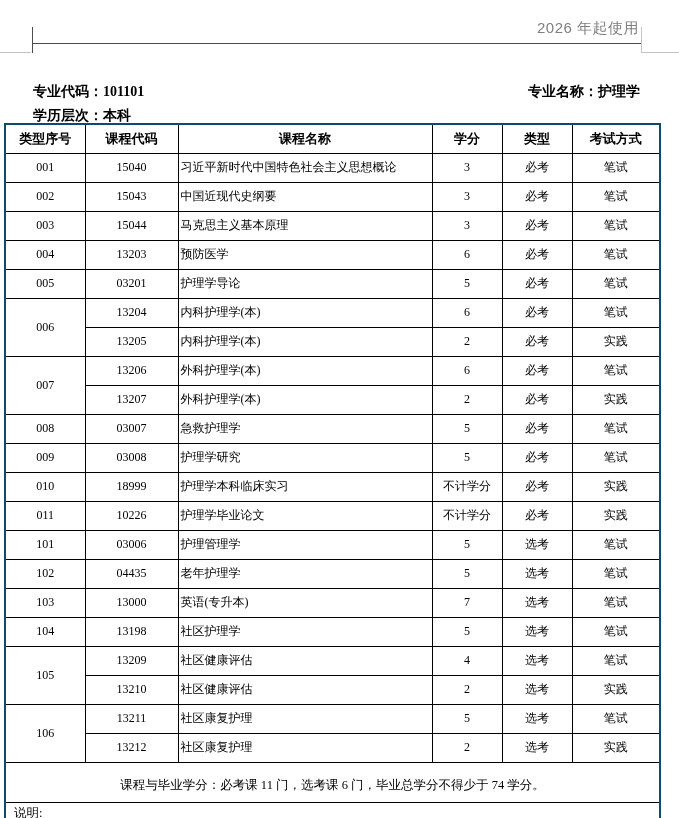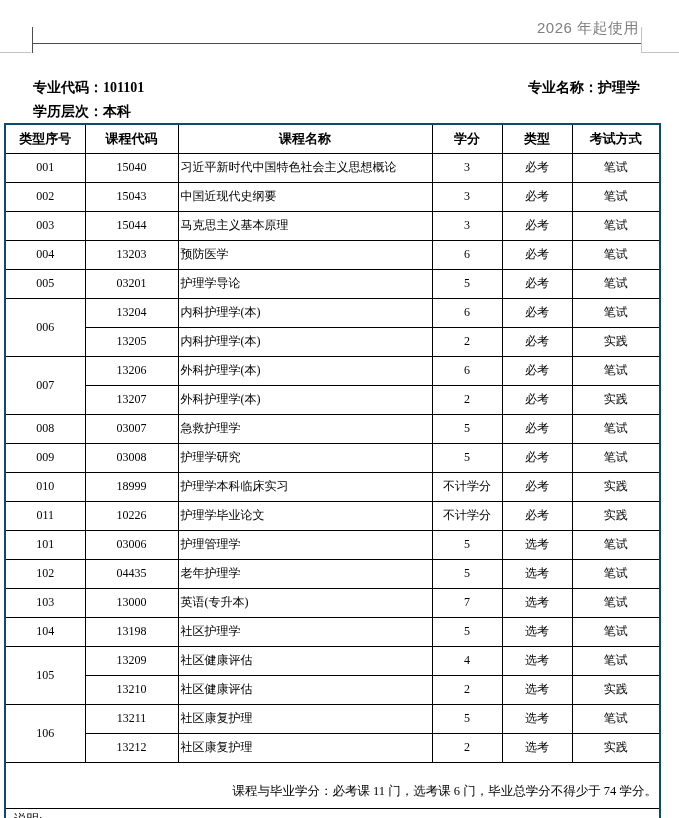--- a/index.html
+++ b/index.html
@@ -20,21 +20,21 @@
     letter-spacing: 0.5px;
   }
   .hdr-rule      { position: absolute; left: 32px;  top: 43px; width: 609px; height: 1px; background: #4d4d4d; }
   .mark-left-v   { position: absolute; left: 32px;  top: 27px; width: 1px;  height: 26px; background: #4d4d4d; }
   .mark-left-h   { position: absolute; left: 0px;   top: 52px; width: 31px; height: 1px;  background: #c3c3c3; }
   .mark-right-v  { position: absolute; left: 641px; top: 27px; width: 1px;  height: 26px; background: #c3c3c3; }
   .mark-right-h  { position: absolute; left: 641px; top: 52px; width: 38px; height: 1px;  background: #c3c3c3; }
 
   
   .meta { position: absolute; left: 33px; top: 77px; width: 613px; font-size: 14px; font-weight: bold; }
-  .meta-row { position: relative; height: 24px; line-height: 20px; white-space: nowrap; }
+  .meta-row { position: relative; height: 24px; line-height: 28px; white-space: nowrap; }
   .meta-right { position: absolute; left: 471px; top: 0; margin-left: 24px; }
   .meta .value { font-family: "Liberation Serif", "DejaVu Serif", serif; }
 
   
   table.course-table {
     position: absolute; left: 4px; top: 123px;
     width: 655px; border-collapse: collapse; table-layout: fixed;
     border: 2px solid #0c4a6e;
   }
   .course-table th {
@@ -43,21 +43,21 @@
     padding: 0;
   }
   .course-table td {
     border: 1px solid #000;
     height: 29px; font-size: 12px; text-align: center;
     font-family: "Liberation Serif", "DejaVu Serif", serif;
     padding: 0;
   }
   .course-table td.name { text-align: left; padding: 0 2px; }
   .course-table tr.footer-row td {
-    height: 31px; text-align: right; padding: 20px 2px 8px 2px; font-size: 12.5px;
+    height: 31px; text-align: center; padding: 14px 2px 8px 2px; font-size: 12.5px;
   }
   .course-table tr.note-row td {
     height: 22px; border-bottom: none; text-align: left; vertical-align: top;
     padding: 2px 8px; font-size: 12.5px;
   }
 </style>
 </head>
 <body>
 
 <div class="page">

